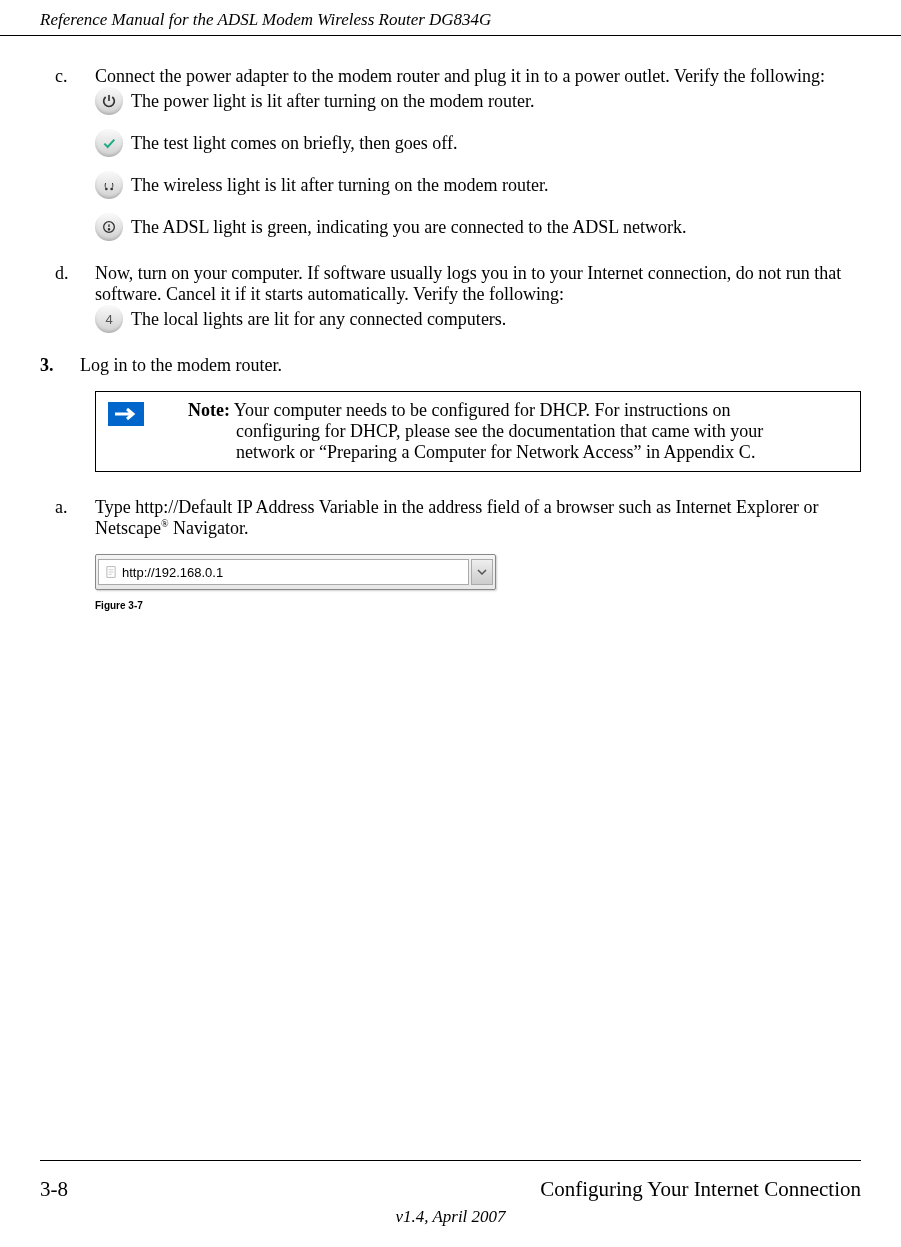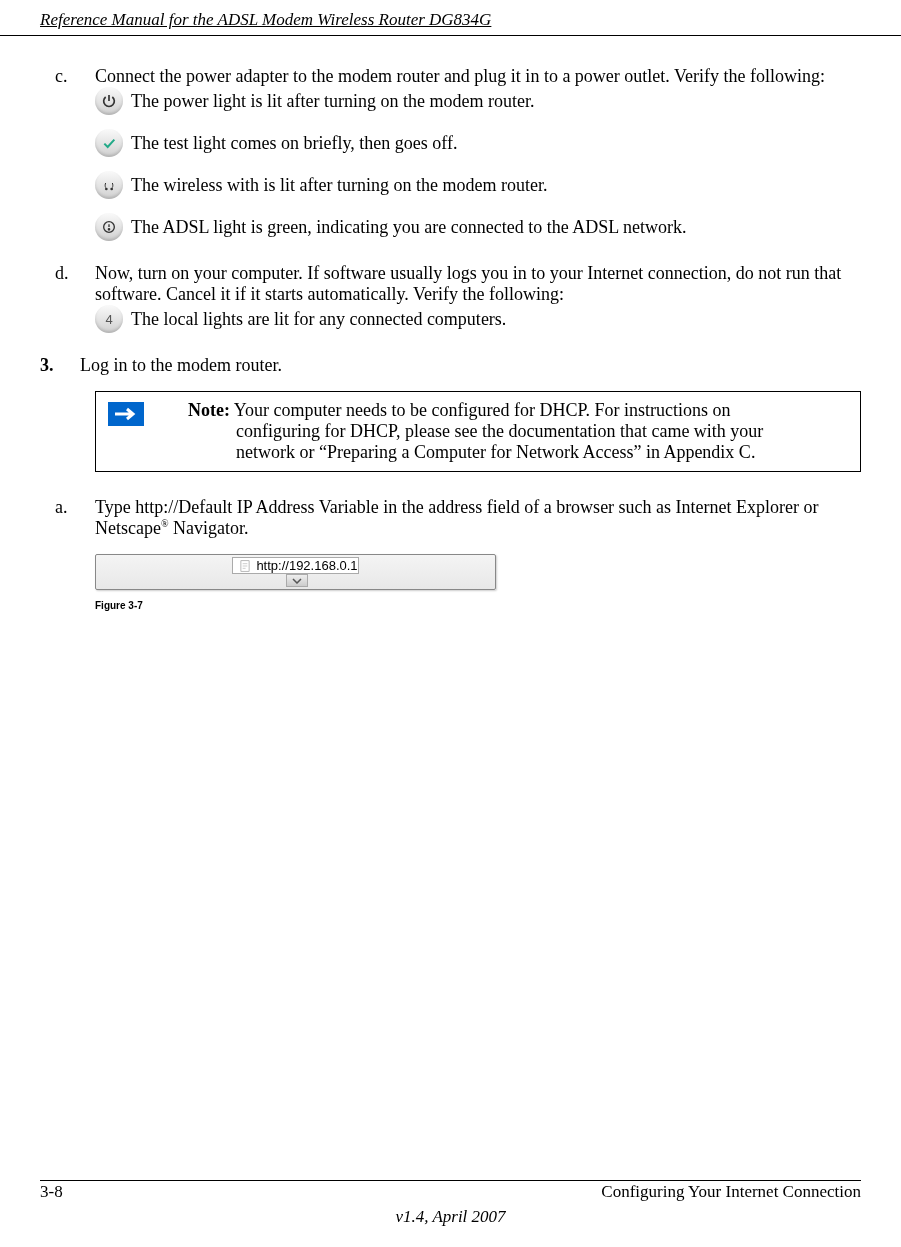--- a/index.html
+++ b/index.html
@@ -11,21 +11,20 @@
       height: 1247px;
       background: white;
       color: black;
       position: relative;
     }
     .header {
       font-style: italic;
       font-size: 17px;
       padding: 10px 40px 5px 40px;
       border-bottom: 1px solid black;
-      text-decoration: underline;
     }
     .content {
       padding: 30px 40px 0 40px;
     }
     .list-item {
       display: flex;
       margin-bottom: 8px;
     }
     .list-marker {
       min-width: 40px;
@@ -95,21 +94,20 @@
       width: 395px;
       height: 30px;
       border: 1px solid #888;
       background: linear-gradient(to bottom, #f4f4f4, #e8e8e8);
       margin: 15px 0 10px 55px;
       display: flex;
       align-items: center;
       padding: 2px;
       border-radius: 2px;
       box-shadow: 1px 1px 2px rgba(0,0,0,0.2);
-      flex-direction: column;
     }
     .address-inner {
       flex: 1;
       background: white;
       height: 24px;
       border: 1px solid #aaa;
       display: flex;
       align-items: center;
       padding-left: 5px;
       font-family: Arial, sans-serif;
@@ -136,22 +134,22 @@
       position: absolute;
       bottom: 20px;
       left: 0;
       right: 0;
       padding: 0 40px;
     }
     .footer-line {
       border-top: 1px solid black;
       display: flex;
       justify-content: space-between;
-      font-size: 17px;
-      padding-top: 1px;
+      font-size: 21px;
+      padding-top: 16px;
     }
     .footer-center {
       text-align: center;
       font-style: italic;
       font-size: 17px;
       margin-top: 5px;
     }
     .bold {
       font-weight: bold;
     }
@@ -200,21 +198,21 @@
 
       <div class="bullet-line">
         <span class="icon-circle">
           <svg viewBox="0 0 24 24" fill="#333">
             <circle cx="8" cy="18" r="2"></circle>
               <circle cx="16" cy="18" r="2"></circle>
             <path d="M7 16c-1-2-1-5 0-7" stroke="#333" stroke-width="1.5" fill="none"></path>
             <path d="M17 16c1-2 1-5 0-7" stroke="#333" stroke-width="1.5" fill="none"></path>
           </svg>
         </span>
-        <span> The wireless with is lit after turning on the modem router.</span>
+        <span> The wireless light is lit after turning on the modem router.</span>
       </div>
 
       <div class="bullet-line">
         <span class="icon-circle">
           <svg viewBox="0 0 24 24" fill="none" stroke="#333" stroke-width="2">
             <circle cx="12" cy="12" r="8"></circle>
               <path d="M12 8v4"></path>
               <circle cx="12" cy="15.5" r="1" fill="#333"></circle>
           </svg>
         </span>

